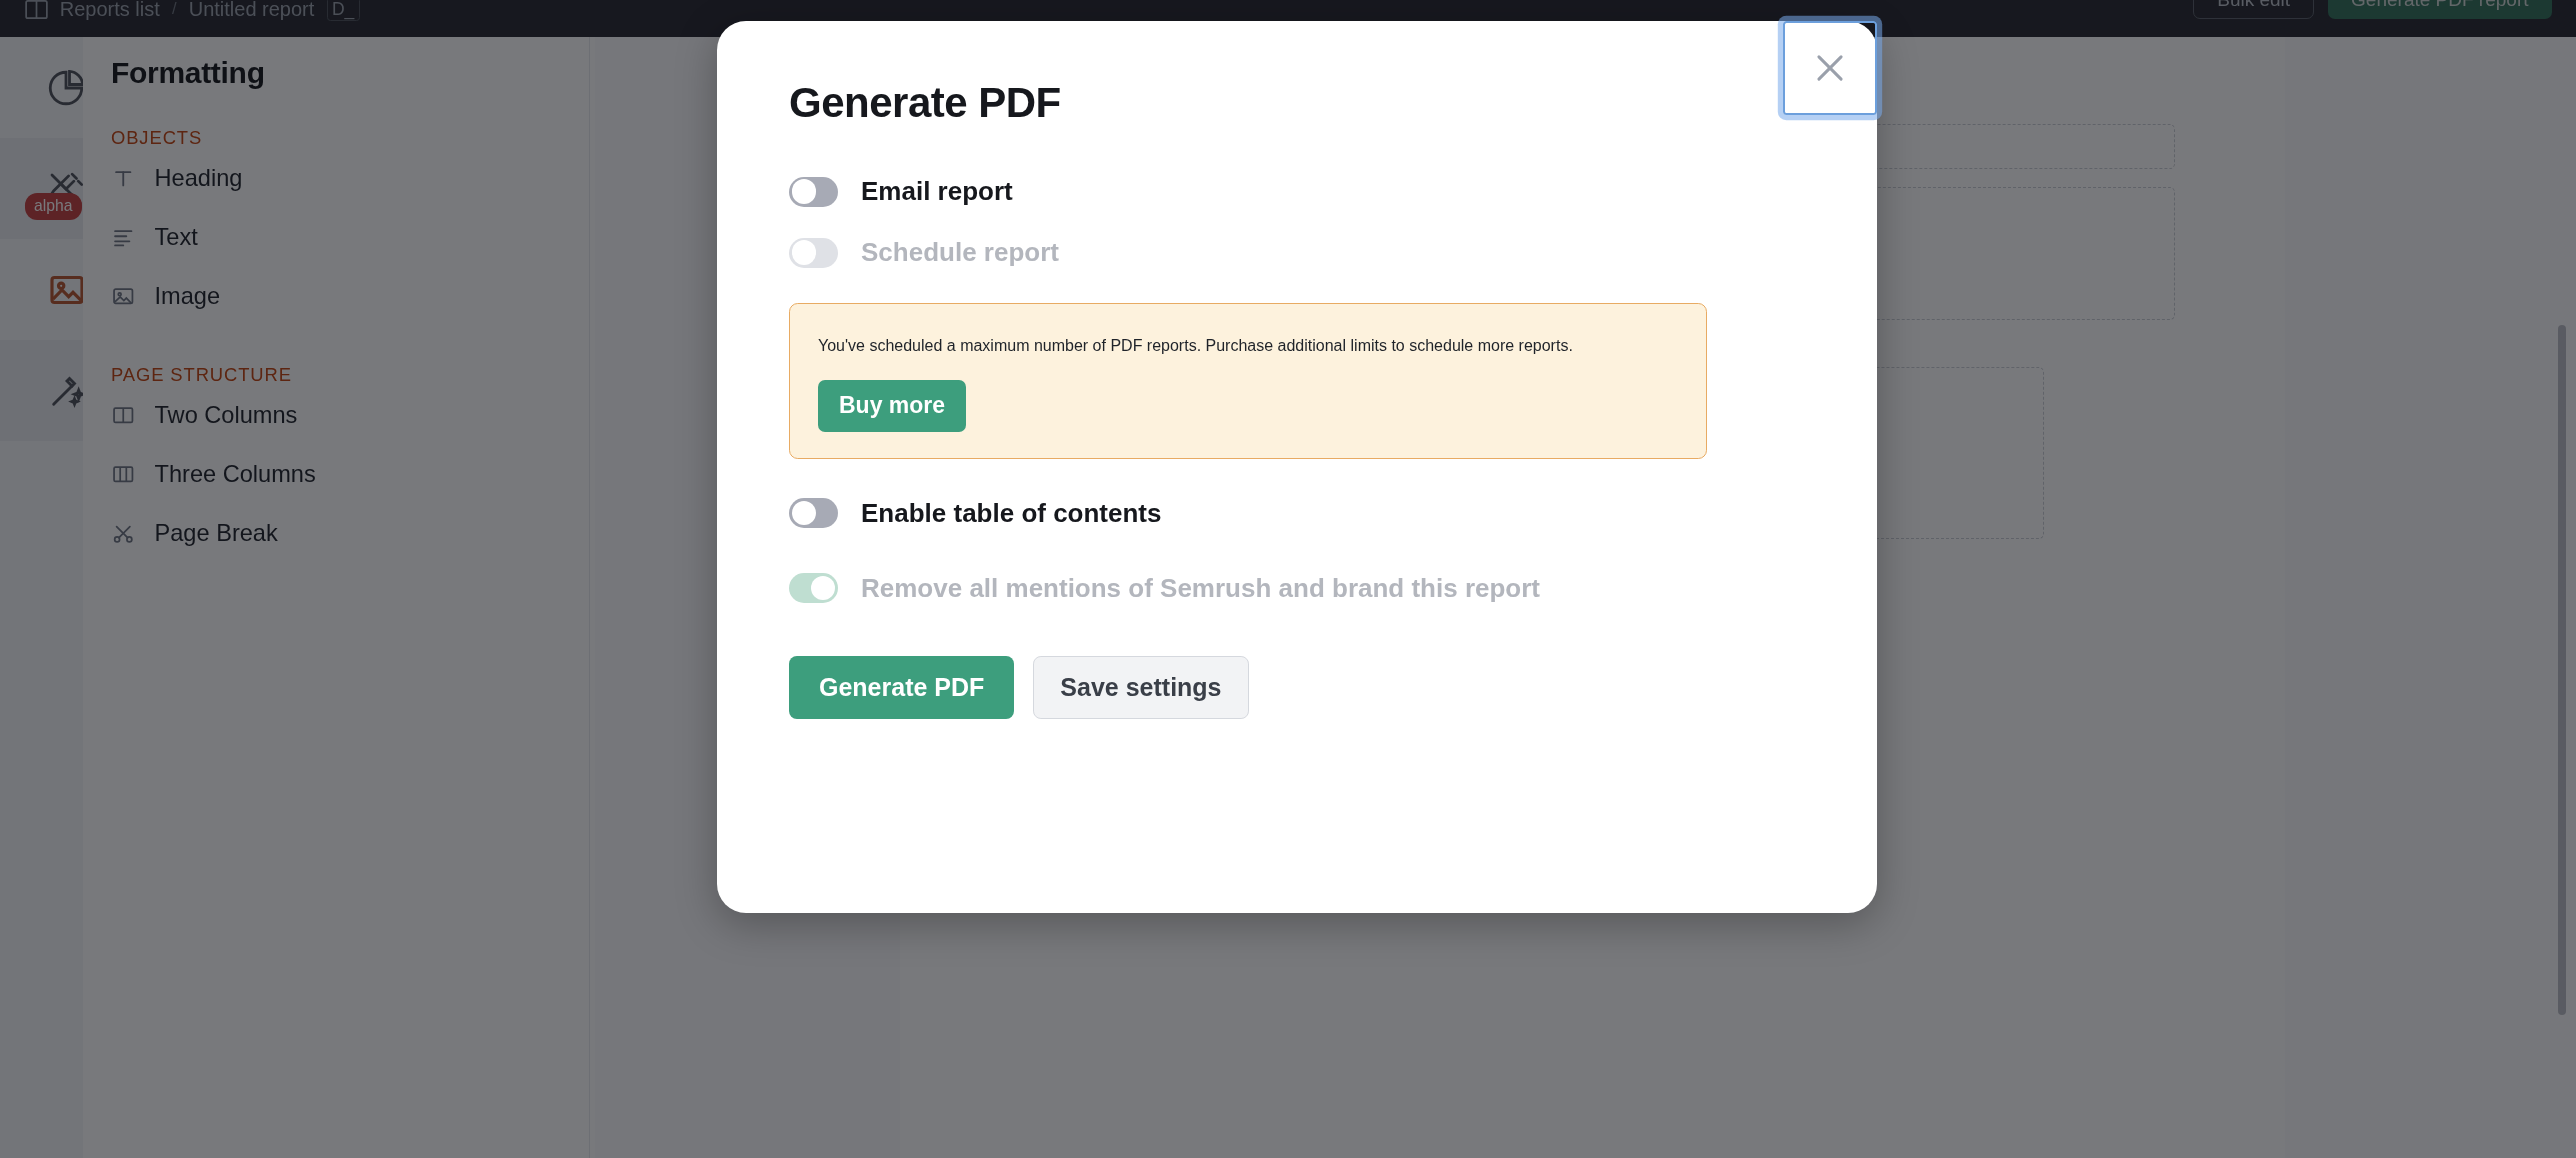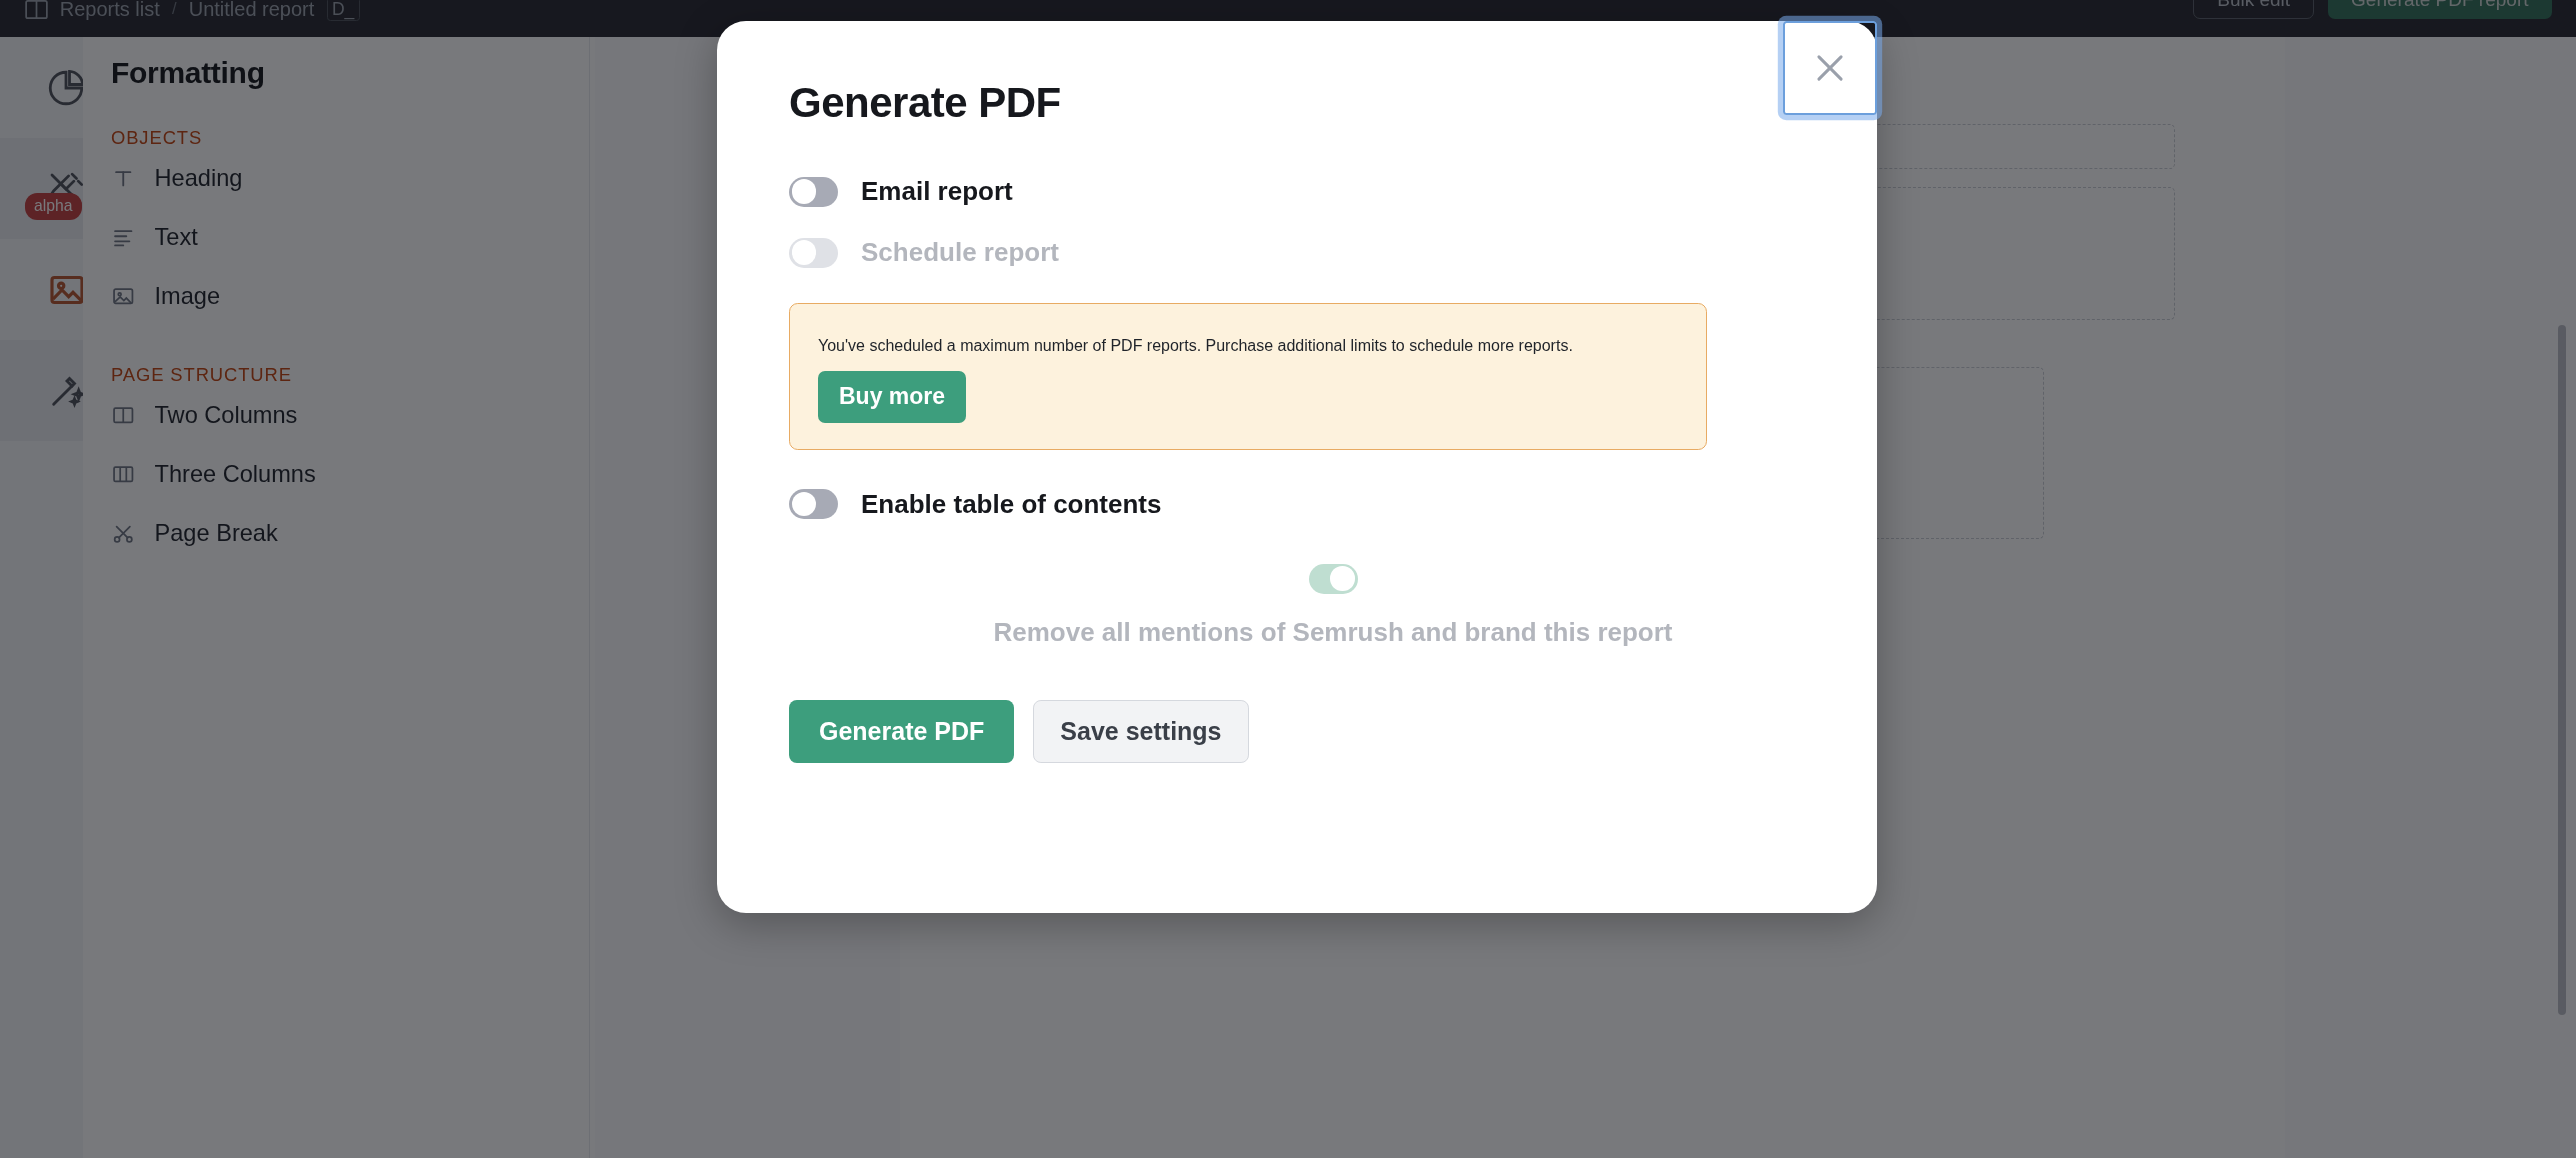--- a/index.html
+++ b/index.html
@@ -238,21 +238,21 @@
 
   .row {
     display: flex;
     align-items: center;
     gap: 23px;
     padding-left: 72px;
   }
   .row.r1 { margin-top: 49px; }
   .row.r2 { margin-top: 30px; }
   .row.r3 { margin-top: 39px; }
-  .row.r4 { margin-top: 44px; flex-direction: column; }
+  .row.r4 { margin-top: 44px; }
 
   .sw {
     position: relative;
     width: 49px;
     height: 30px;
     border-radius: 15px;
     flex: 0 0 auto;
   }
   .sw .knob {
     position: absolute;
@@ -285,21 +285,21 @@
     border-radius: 8.7px;
     padding: 30px 28px 26px 28px;
   }
   .alert-text {
     font-size: 16px;
     color: #1f2329;
     line-height: 1.45;
     max-width: 865px;
   }
   .alert-btn {
-    margin-top: 14px;
+    margin-top: 23px;
     background: #3d9e7d;
     color: #ffffff;
     border: none;
     border-radius: 7px;
     font-size: 23px;
     font-weight: bold;
     font-family: inherit;
     padding: 11.4px 21px 13px;
     display: inline-block;
   }

